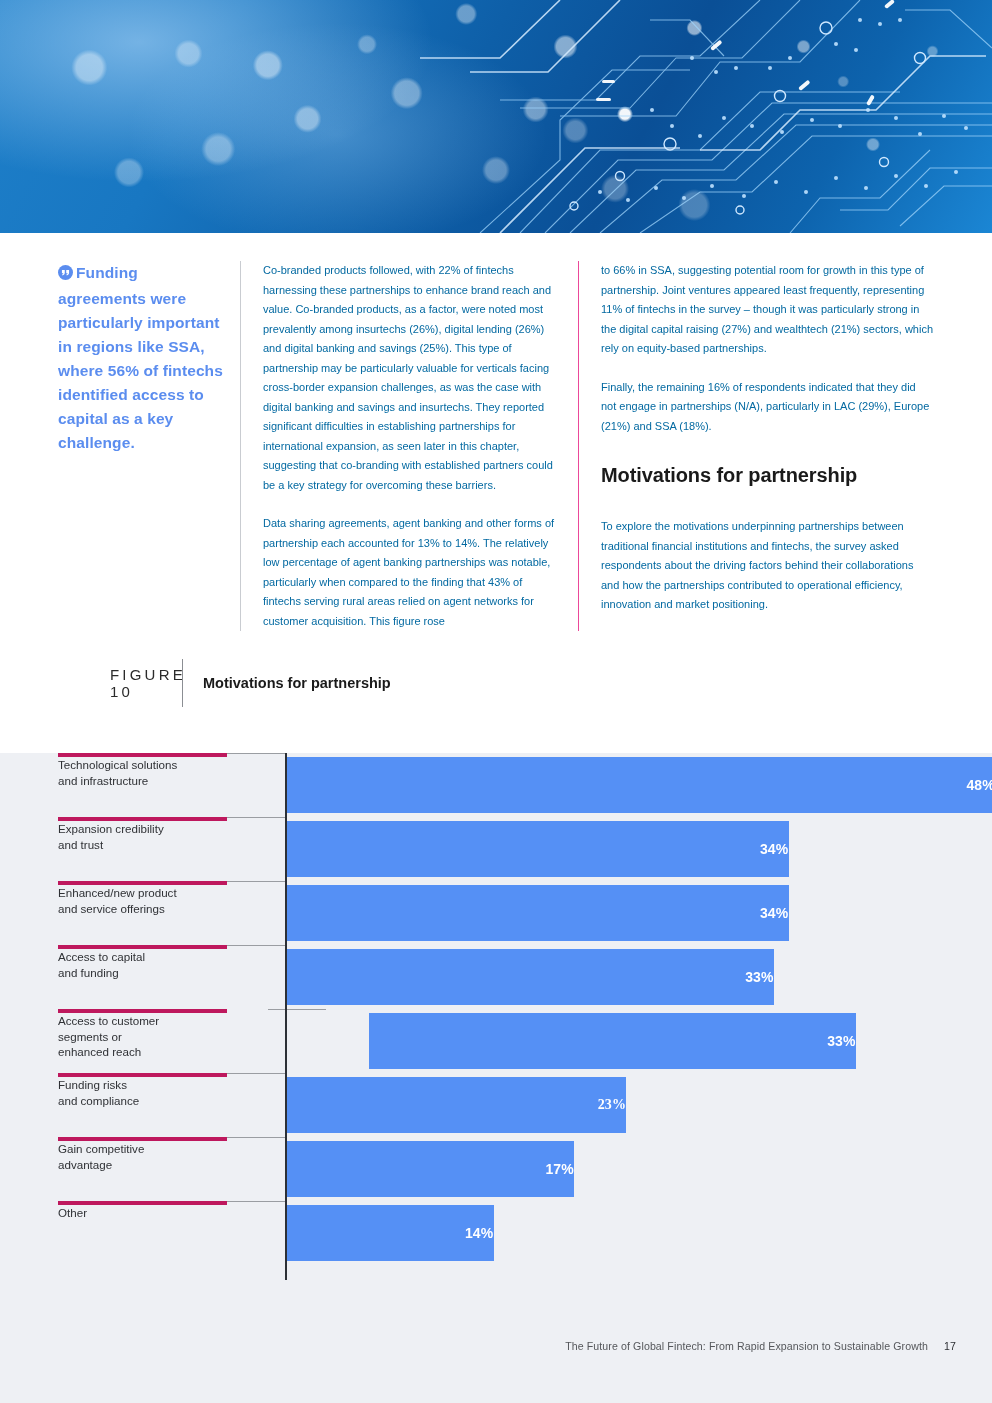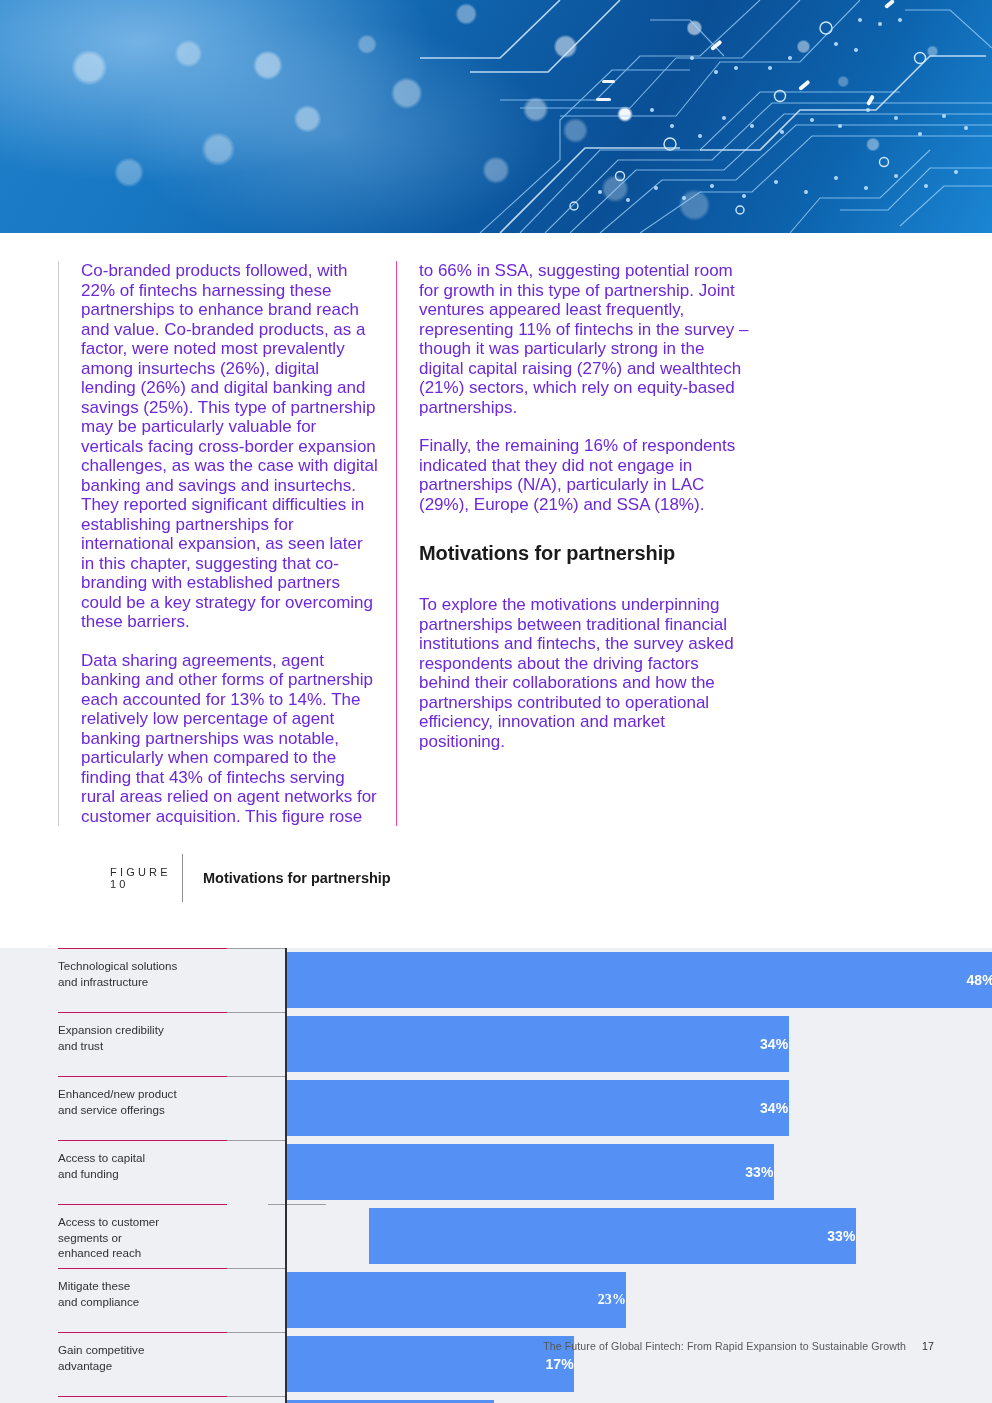--- a/index.html
+++ b/index.html
@@ -93,23 +93,23 @@
     padding-right: 18px;
   }
   .col-body-3 {
     flex: 0 0 356px;
     width: 356px;
     border-left: 1px solid #ec4899;
     padding-left: 22px;
     padding-right: 0;
   }
   .col-body p, .col-body-3 p {
-    font-size: 17px;
+    font-size: 11px;
     line-height: 19.5px;
-    color: #6d28d9;
+    color: #0369a1;
     margin-bottom: 19px;
     letter-spacing: 0;
   }
   .col-body p:last-child, .col-body-3 p:last-child { margin-bottom: 0; }
 
   .section-h {
     font-size: 20px;
     font-weight: 700;
     color: #1a1a1a;
     margin: 28px 0 30px 0;
@@ -121,21 +121,21 @@
     position: relative;
     margin-top: 28px;
     height: 48px;
     padding: 0 58px;
     display: flex;
     align-items: center;
   }
   .fig-label {
     width: 124px;
     flex: 0 0 124px;
-    font-size: 11px;
+    font-size: 15px;
     letter-spacing: 3.2px;
     color: #2b2b2b;
     text-align: left;
     padding-left: 52px;
   }
   .fig-title {
     border-left: 1px solid #8b8e93;
     padding-left: 20px;
     font-size: 14.5px;
     font-weight: 700;
@@ -170,25 +170,24 @@
   .row {
     position: relative;
     display: flex;
     align-items: stretch;
     height: 64px;
     margin-bottom: 0;
   }
   .row-label {
     width: 169px;
     flex: 0 0 169px;
-    border-top: 1px solid #be185d;
+    border-top: 4px solid #be185d;
     font-size: 11.6px;
     line-height: 15.5px;
     color: #2f3135;
-    padding-top: 9px;
     padding-right: 8px;
     padding-left: 0;
   }
   .row-spacer {
     flex: 0 0 58px;
     width: 58px;
     border-top: 1px solid #9a9da2;
   }
   .bar-area {
     position: relative;
@@ -211,21 +210,21 @@
     letter-spacing: .2px;
   }
 
   
   .footer {
     position: absolute;
     left: 0;
     top: 1340px;
     width: 992px;
     text-align: right;
-    padding-right: 58px;
+    padding-right: 36px;
     font-size: 10.6px;
     color: #55575b;
     letter-spacing: .1px;
   }
   .footer .pg {
     display: inline-block;
     margin-left: 16px;
     color: #2d2f33;
     font-weight: 400;
   }
@@ -314,20 +313,30 @@
       <rect x="602" y="80" width="13" height="3" rx="1.5"></rect>
       <rect x="596" y="98" width="15" height="3" rx="1.5"></rect>
     </g>
   </svg>
 </div>
 
 <div class="content">
 
   <div class="cols">
 
+    <div class="col-quote">
+      <div class="pullquote">
+        <span class="quote-icon">
+          <svg width="15" height="15" viewBox="0 0 16 16">
+            <circle cx="8" cy="8" r="8" fill="#5b8def"></circle>
+            <path d="M4.2 5.2h3.0v3.0c0 1.5-1.0 2.5-2.4 2.9l-.45-.95c.85-.3 1.3-.8 1.35-1.45H4.2V5.2zm4.6 0h3.0v3.0c0 1.5-1.0 2.5-2.4 2.9l-.45-.95c.85-.3 1.3-.8 1.35-1.45H8.8V5.2z" fill="#ffffff"></path>
+          </svg>
+        </span><span>Funding agreements were particularly important in regions like SSA, where 56% of fintechs identified access to capital as a key challenge.</span>
+      </div>
+    </div>
 
     <div class="col-body">
       <p>Co-branded products followed, with 22% of fintechs harnessing these partnerships to enhance brand reach and value. Co-branded products, as a factor, were noted most prevalently among insurtechs (26%), digital lending (26%) and digital banking and savings (25%). This type of partnership may be particularly valuable for verticals facing cross-border expansion challenges, as was the case with digital banking and savings and insurtechs. They reported significant difficulties in establishing partnerships for international expansion, as seen later in this chapter, suggesting that co-branding with established partners could be a key strategy for overcoming these barriers.</p>
       <p>Data sharing agreements, agent banking and other forms of partnership each accounted for 13% to 14%. The relatively low percentage of agent banking partnerships was notable, particularly when compared to the finding that 43% of fintechs serving rural areas relied on agent networks for customer acquisition. This figure rose</p>
     </div>
 
     <div class="col-body-3">
       <p>to 66% in SSA, suggesting potential room for growth in this type of partnership. Joint ventures appeared least frequently, representing 11% of fintechs in the survey – though it was particularly strong in the digital capital raising (27%) and wealthtech (21%) sectors, which rely on equity-based partnerships.</p>
       <p>Finally, the remaining 16% of respondents indicated that they did not engage in partnerships (N/A), particularly in LAC (29%), Europe (21%) and SSA (18%).</p>
       <h2 class="section-h">Motivations for partnership</h2>
@@ -400,21 +409,21 @@
             </div>
             <div class="row-spacer"></div>
             <div class="bar-area">
               <div class="bar" style="width: 486.75px;">
                 <span class="bar-val">33%</span>
               </div>
             </div>
           </div>
           <div class="row">
             <div class="row-label">
-              <div>Mitigate these</div>
+              <div>Funding risks</div>
               <div>and compliance</div>
             </div>
             <div class="row-spacer"></div>
             <div class="bar-area">
               <div class="bar" style="width: 339.25px; font-family: Liberation Serif, serif;">
                 <span class="bar-val">23%</span>
               </div>
             </div>
           </div>
           <div class="row">

